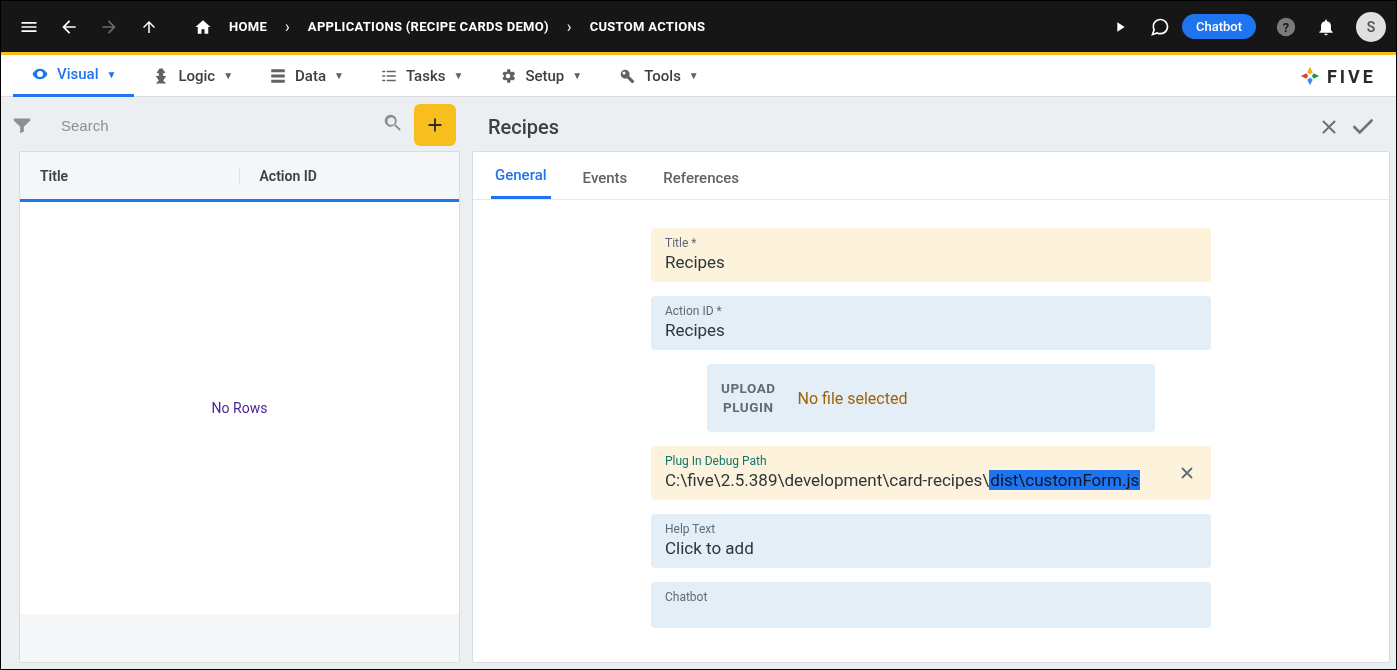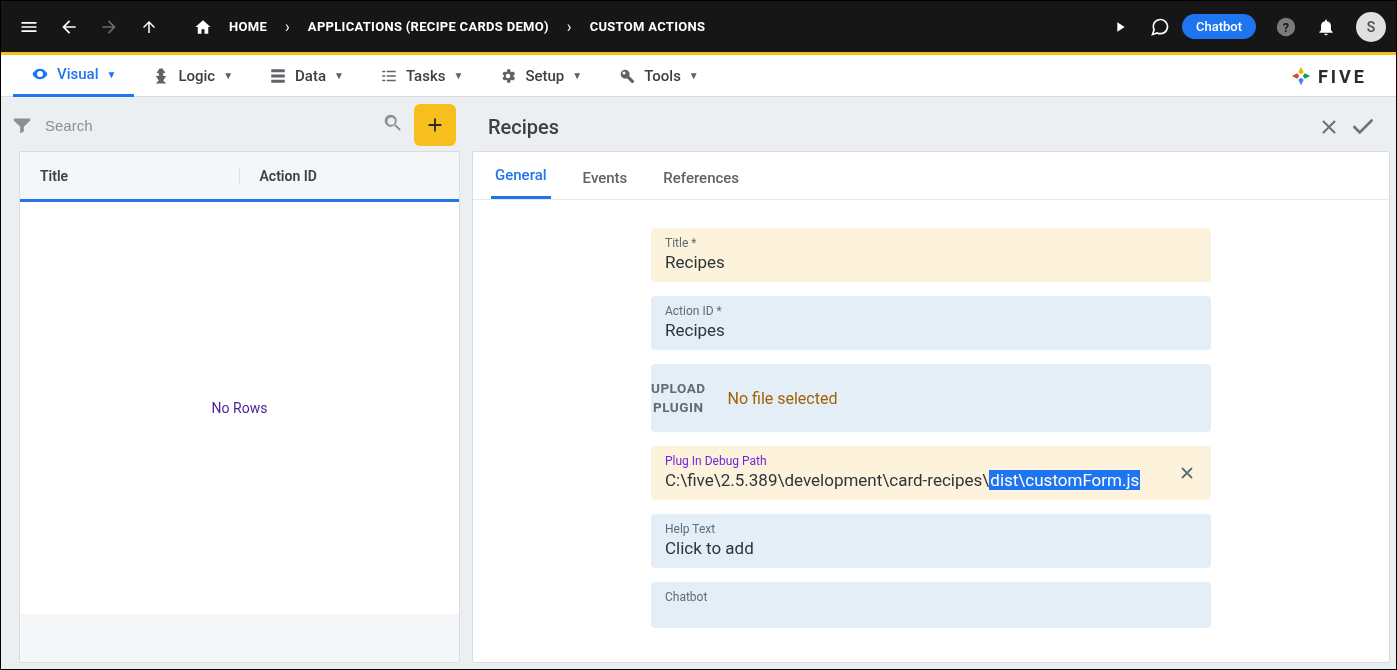--- a/index.html
+++ b/index.html
@@ -36,33 +36,33 @@
   .tab {
     display:flex; align-items:center; gap:8px; padding:0 18px; height:42px;
     font-size:15px; color:#3c4043; font-weight:500;
   }
   .tab.active { color:#1f74f0; border-bottom:3px solid #1f74f0; }
   .tab .tri { font-size:10px; color:#5f6368; }
   .tab.active .tri { color:#1f74f0; }
   .tab svg { width:18px; height:18px; fill:#5f6368; }
   .tab.active svg { fill:#1f74f0; }
   .brand {
-    position:absolute; right:29px; top:0; height:42px; display:flex; align-items:center; gap:6px;
+    position:absolute; right:20px; top:0; height:42px; display:flex; align-items:center; gap:6px;
     font-size:18px; font-weight:700; letter-spacing:3px; color:#2a2a2a;
   }
   .brand-logo { width:22px; height:22px; }
 
   
   .mainwrap { display:flex; height: calc(670px - 54px - 42px - 2px); background:#eceff1; }
   .leftpanel { width:465px; background:#eceff1; padding:6px; display:flex; flex-direction:column; }
   .rightpanel { flex:1; background:#eceff1; padding:6px; display:flex; flex-direction:column; }
 
   
   .searchrow { height:48px; display:flex; align-items:center; background:#eceff1; padding:0 4px 4px 4px; }
-  .filter-area { flex:1; display:flex; align-items:center; gap:12px; color:#8a8f94; }
+  .filter-area { flex:1; display:flex; align-items:center; gap:28px; color:#8a8f94; }
   .filter-area input { flex:1; border:none; background:transparent; font-size:15px; color:#444; outline:none; }
   .filter-area input::placeholder { color:#8a8f94; }
   .mag { color:#8a8f94; }
   .add-btn { width:42px; height:42px; border-radius:6px; background:#f7be1e; display:flex; align-items:center; justify-content:center; margin-left:10px;}
   .add-btn svg { width:22px; height:22px; fill:#2a2a2a;}
 
   .tablecard { background:#fff; border:1px solid #dadce0; border-radius:2px; flex:1; display:flex; flex-direction:column; overflow:hidden;margin-left:12px;}
   .thead { display:flex; height:50px; align-items:center; border-bottom:3px solid #1f74f0; background:#f4f6f8; font-size:14px; font-weight:600; color:#3c4043;}
   .thead .col1 { width:50%; padding-left:20px; border-right:1px solid #dfe1e3;}
   .thead .col2 { width:50%; padding-left:20px;}
@@ -80,38 +80,38 @@
   .rtab.active { color:#1f74f0; border-bottom:3px solid #1f74f0;}
 
   .formarea { padding:28px 0 20px 0; display:flex; flex-direction:column; align-items:center; gap:14px;}
 
   .field {
     width:560px; border-radius:4px; padding:8px 14px 10px 14px; position:relative;
     background:#e4eef7;
   }
   .field.highlight { background:#fdf3dc; }
   .field-label { font-size:12px; color:#5f6b76; }
-  .field.highlight .field-label.bluelbl { color:#6d28d9; }
+  .field.highlight .field-label.bluelbl { color:#0f766e; }
   .field-value { font-size:17px; color:#30353a; margin-top:2px; word-break: break-all;}
   .field-placeholder { color:#30353a; }
 
   .upload-field {
-    width:560px; border-radius:4px; background:#e4eef7; height:68px;
-    display:flex; align-items:center; padding:0 0; gap:22px;
+    width:448px; border-radius:4px; background:#e4eef7; height:68px;
+    display:flex; align-items:center; padding:0 14px; gap:22px;
   }
   .upload-label { font-size:13.5px; font-weight:700; color:#5f6b76; letter-spacing:.5px; text-align:center; line-height:1.4;}
   .upload-text { font-size:16px; color:#a16207;}
 
   .field .clear-x {
     position:absolute; right:12px; top:50%; transform:translateY(-50%);
     width:24px; height:24px; display:flex; align-items:center; justify-content:center;
     color:#5f6b76;
   }
 
-  .sel { background:#1f74f0; color:#ffffff; padding:0 1px;}
+  .sel { background:#1f74f0; color:#0f172a; padding:0 1px;}
 
 </style>
 </head>
 <body>
 
 <div class="topbar">
   <div class="icon-btn">
     <svg width="20" height="20" viewBox="0 0 24 24">
         <path d="M3 6h18v2H3zM3 11h18v2H3zM3 16h18v2H3z"></path>
       </svg>

